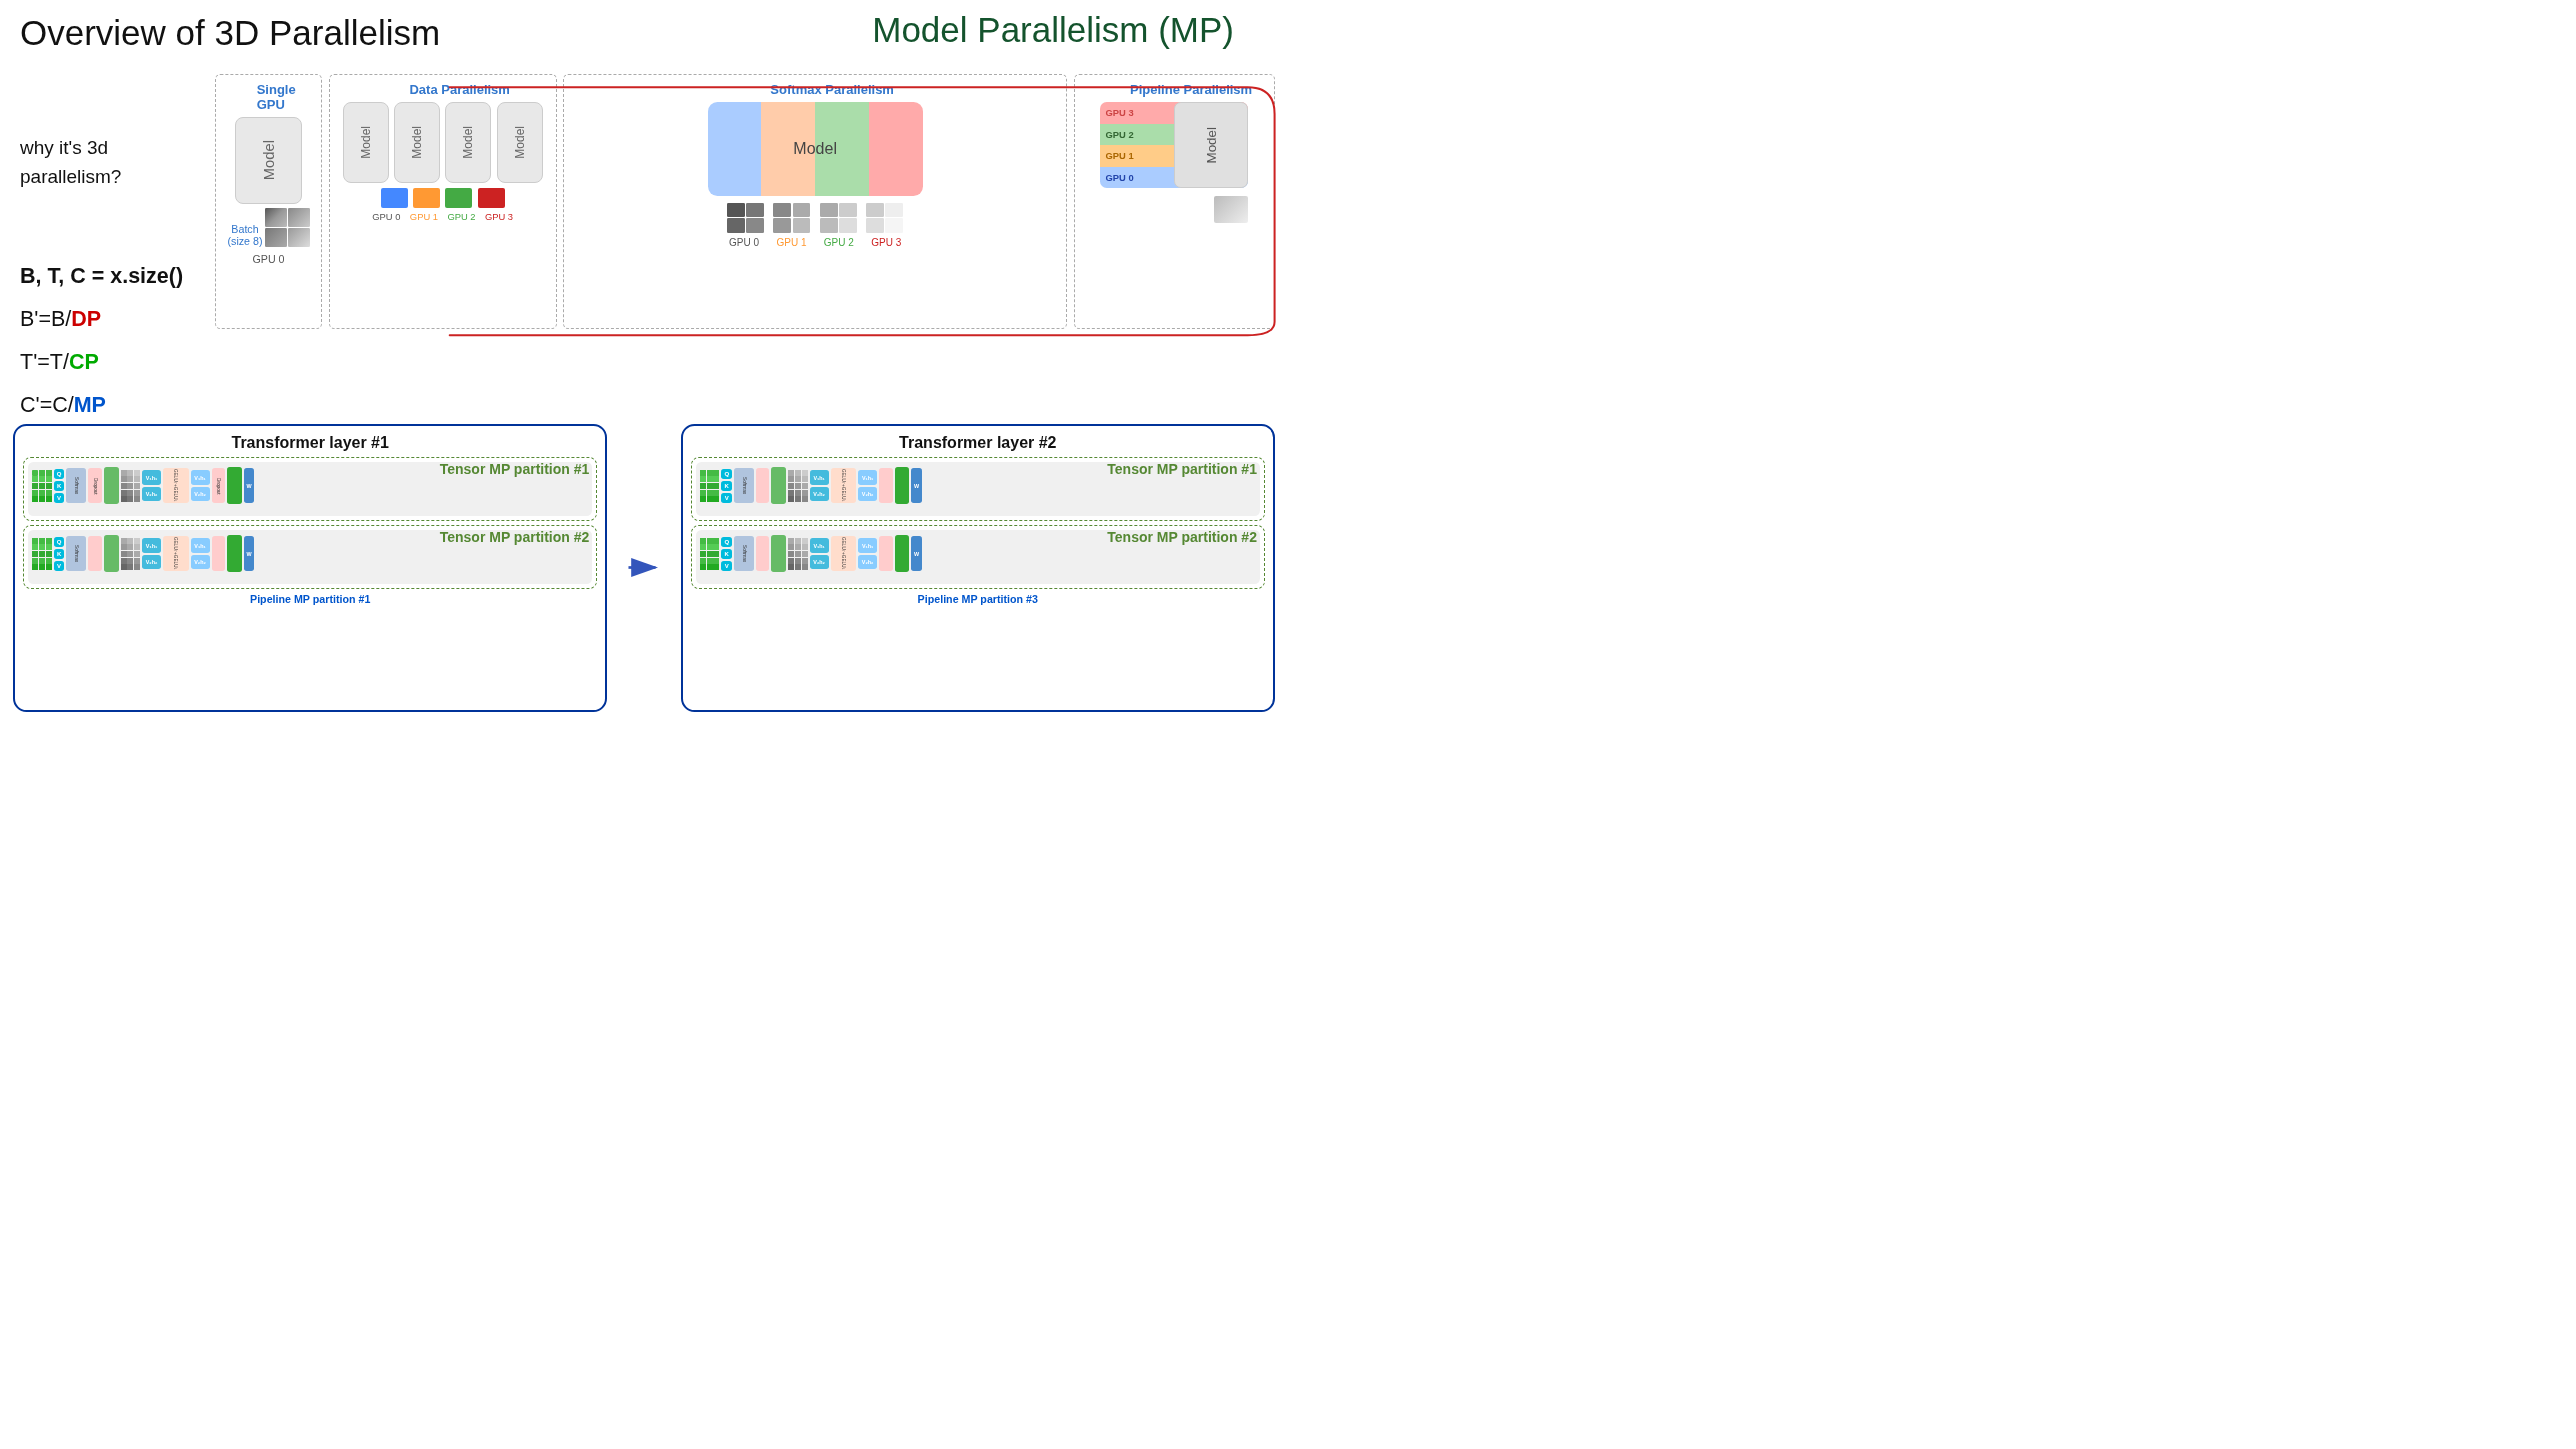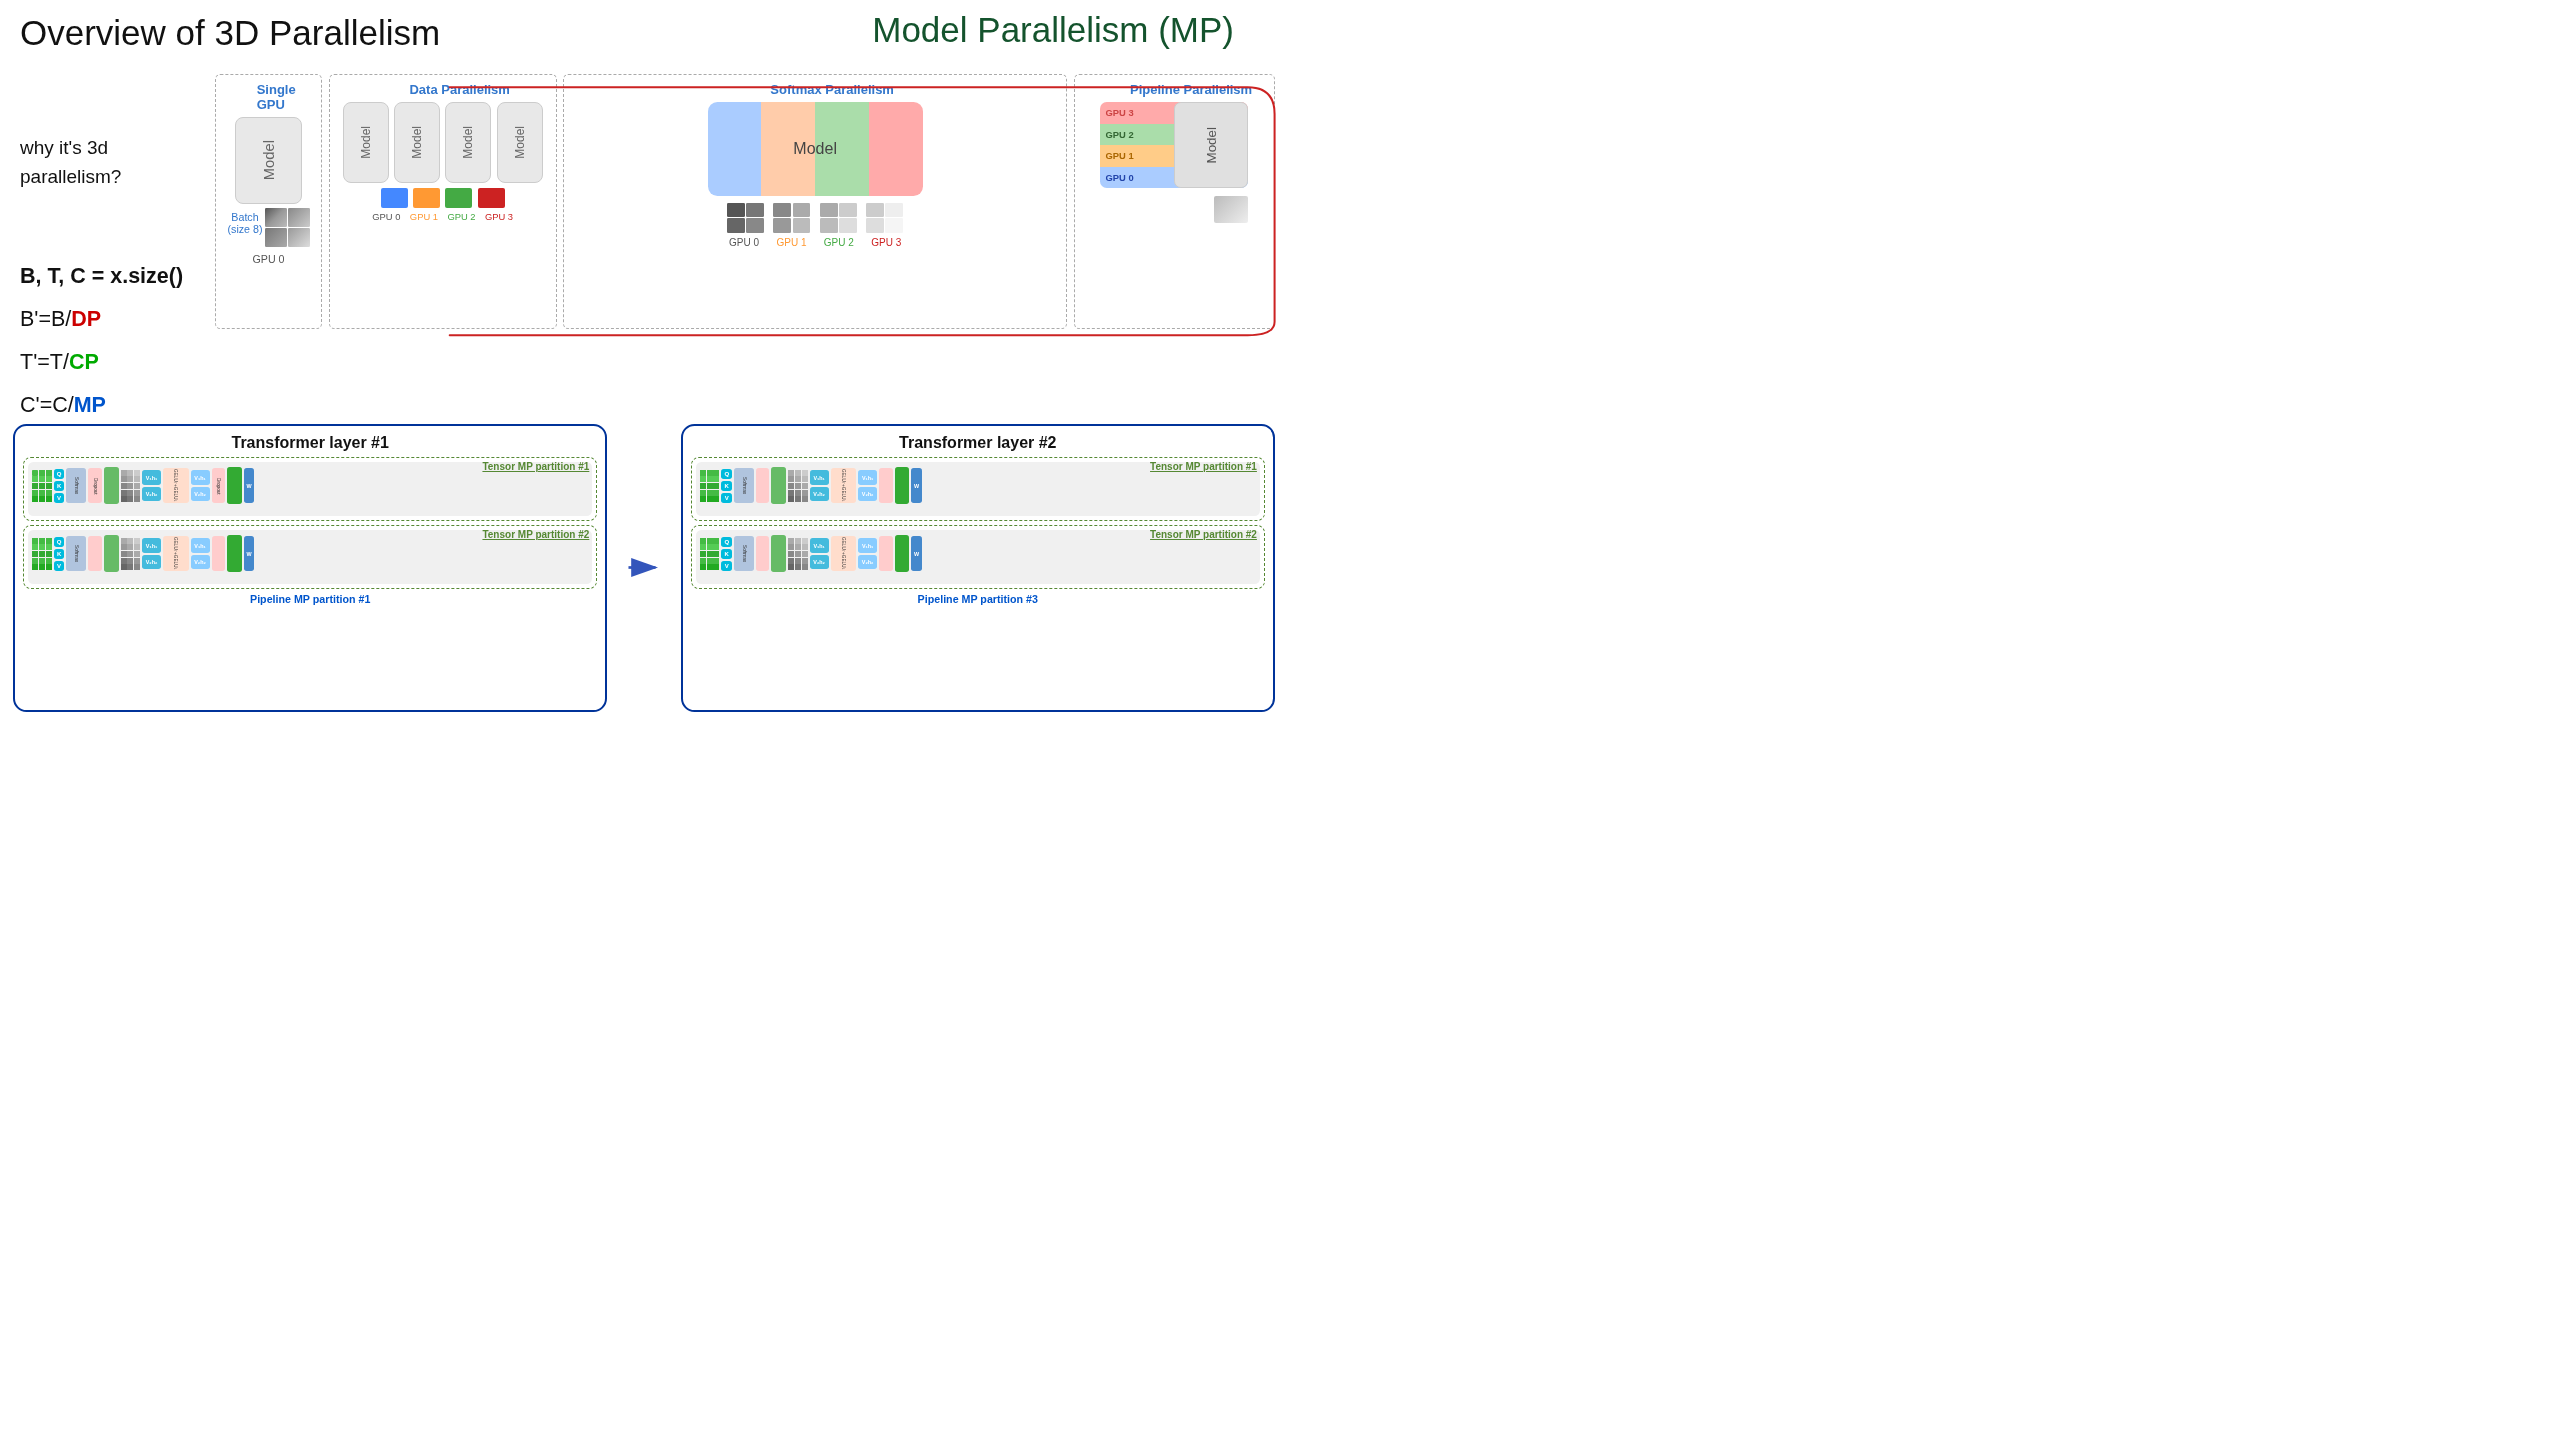--- a/index.html
+++ b/index.html
@@ -218,23 +218,22 @@
       padding: 4px;
       margin-bottom: 4px;
       position: relative;
     }
 
     .partition-label {
       position: absolute;
       top: 2.7px;
       right: 6.7px;
       color: #558833;
-      font-size: 10px;
+      font-size: 14px;
       font-weight: bold;
-      text-decoration: underline;
     }
 
     .pipeline-mp-label {
       text-align: center;
       color: #0055cc;
       font-size: 10.7px;
       font-weight: bold;
       margin-top: 2.7px;
     }
 
@@ -315,21 +314,21 @@
 </div>
 
 <div class="top-diagrams">
 
   <div class="diagram-box single-gpu-box">
     <div class="diagram-title">Single GPU</div>
     <div class="model-card" style="width:67px;height:87px;margin-bottom:4px;">
       <span style="writing-mode:vertical-rl;transform:rotate(180deg);font-size:14.8px;color:#666;">Model</span>
     </div>
 
-    <div style="display:flex;gap:2.7px;margin-bottom:2.7px;">
+    <div style="display:flex;gap:2.7px;margin-bottom:2.7px;align-items:flex-end;">
       <div style="display:flex;flex-direction:column;align-items:center;">
         <div class="batch-label">Batch<br>(size 8)</div>
       </div>
       <div style="display:grid;grid-template-columns:1fr 1fr;gap:1.3px;">
         <div class="grad-square-small" style="background:linear-gradient(135deg,#555 0%,#999 50%,#bbb 100%);"></div>
         <div class="grad-square-small" style="background:linear-gradient(135deg,#888 0%,#ccc 100%);"></div>
         <div class="grad-square-small" style="background:linear-gradient(135deg,#777 0%,#aaa 100%);"></div>
         <div class="grad-square-small" style="background:linear-gradient(135deg,#999 0%,#ddd 100%);"></div>
       </div>
     </div>

